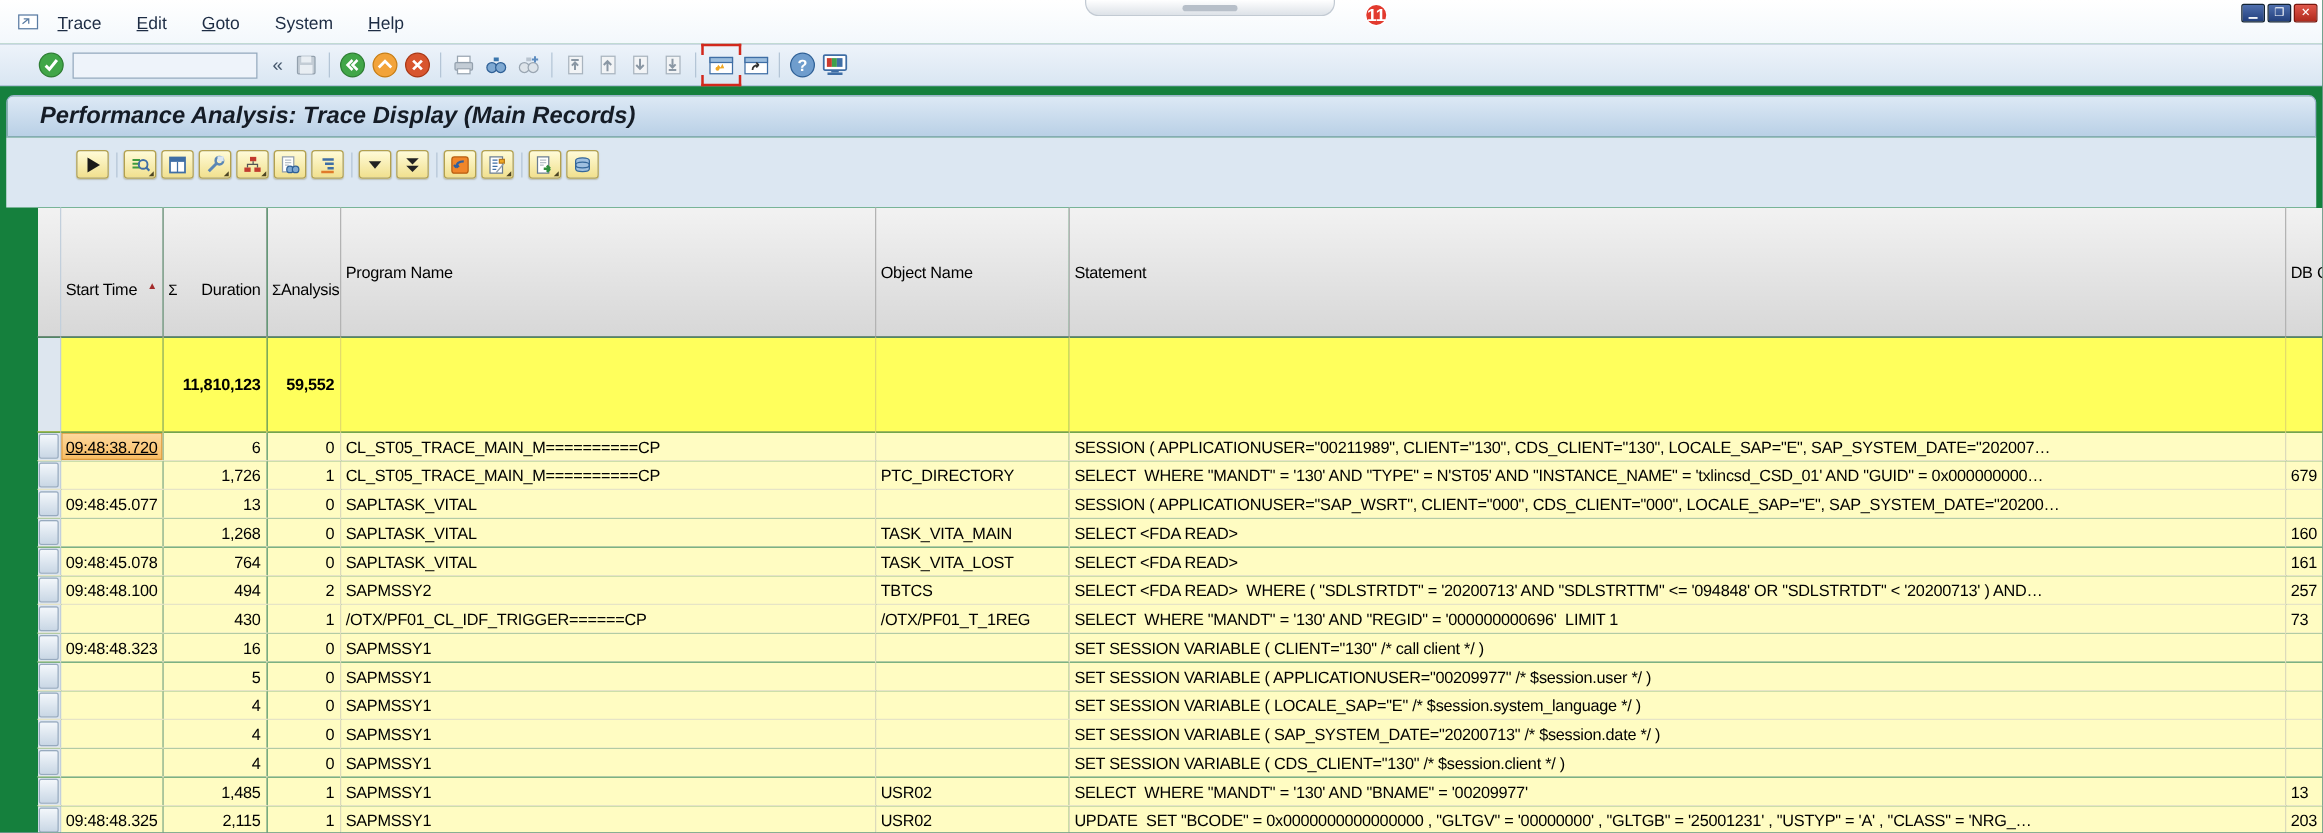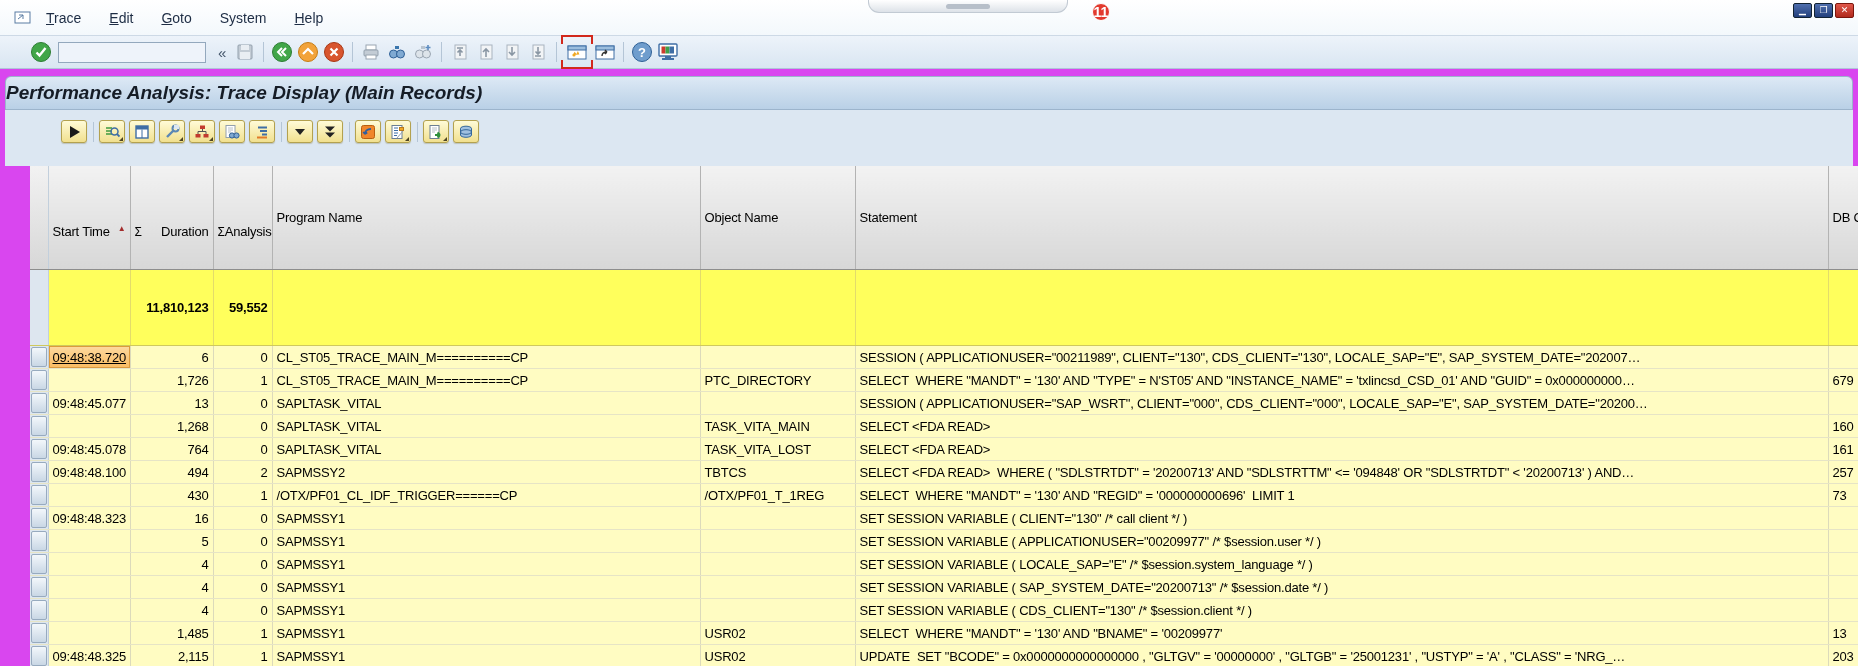--- a/index.html
+++ b/index.html
@@ -1,18 +1,18 @@
 <!DOCTYPE html>
 <html><head>
 <meta charset="utf-8">
 <style>
   html,body{margin:0;padding:0;background:#9aa7b5;}
   *{box-sizing:border-box;}
   #screen{position:relative;width:1858px;height:666px;overflow:hidden;
-    background:#d946ef;font-family:"Liberation Sans",sans-serif;color:#000;}
+    background:#15803d;font-family:"Liberation Sans",sans-serif;color:#000;}
 
   
   .menubar{position:absolute;top:0;left:0;right:0;height:36px;
     background:linear-gradient(#ffffff,#f3f8fc);border-bottom:1px solid #cdd9e6;}
   .sysmenu-icon{position:absolute;left:14px;top:10px;}
   .menu-items{position:absolute;left:46px;top:0;height:36px;display:flex;align-items:center;}
   .menu-item{margin-right:28px;font-size:14px;color:#1d2c44;cursor:default;}
   .menu-item u{text-decoration:underline;}
   .notch{position:absolute;top:0;left:868px;width:200px;height:13px;
     background:linear-gradient(#ffffff,#dde2e8);border:1px solid #c2cad3;border-top:none;
@@ -40,21 +40,21 @@
   .focus-wrap{position:relative;padding:2px;}
   .focus-wrap::before{content:"";position:absolute;left:-1px;right:-1px;top:-2px;height:7px;
     border:2px solid #d2281c;border-bottom:none;}
   .focus-wrap::after{content:"";position:absolute;left:-1px;right:-1px;bottom:-2px;height:7px;
     border:2px solid #d2281c;border-top:none;}
 
   
   .titlebar{position:absolute;top:76px;left:5px;right:5px;height:34px;
     background:linear-gradient(#dde9f5,#b9d0e6);border:1px solid #9cb4cc;
     border-radius:6px 6px 0 0;display:flex;align-items:center;}
-  .titlebar .t{font-size:19px;font-weight:bold;font-style:italic;color:#151c26;}
+  .titlebar .t{margin-left:26px;font-size:19px;font-weight:bold;font-style:italic;color:#151c26;}
 
   
   .apppanel{position:absolute;top:110px;left:5px;right:5px;height:56px;background:#dce7f2;}
   .appbar{position:absolute;left:56px;top:10px;display:flex;align-items:center;}
   .app-btn{position:relative;width:26px;height:23px;margin-right:4px;border:1px solid #b3a14f;
     border-radius:3px;background:linear-gradient(#fffbd8,#f1e08e);
     display:flex;align-items:center;justify-content:center;box-shadow:0 1px 1px rgba(90,80,20,.25);}
   .app-btn.dd::after{content:"";position:absolute;right:1px;bottom:1px;
     border-left:4px solid transparent;border-bottom:4px solid #4c4424;}
   .app-sep{width:1px;height:20px;background:#b4c5d6;margin:0 5px 0 2px;}

